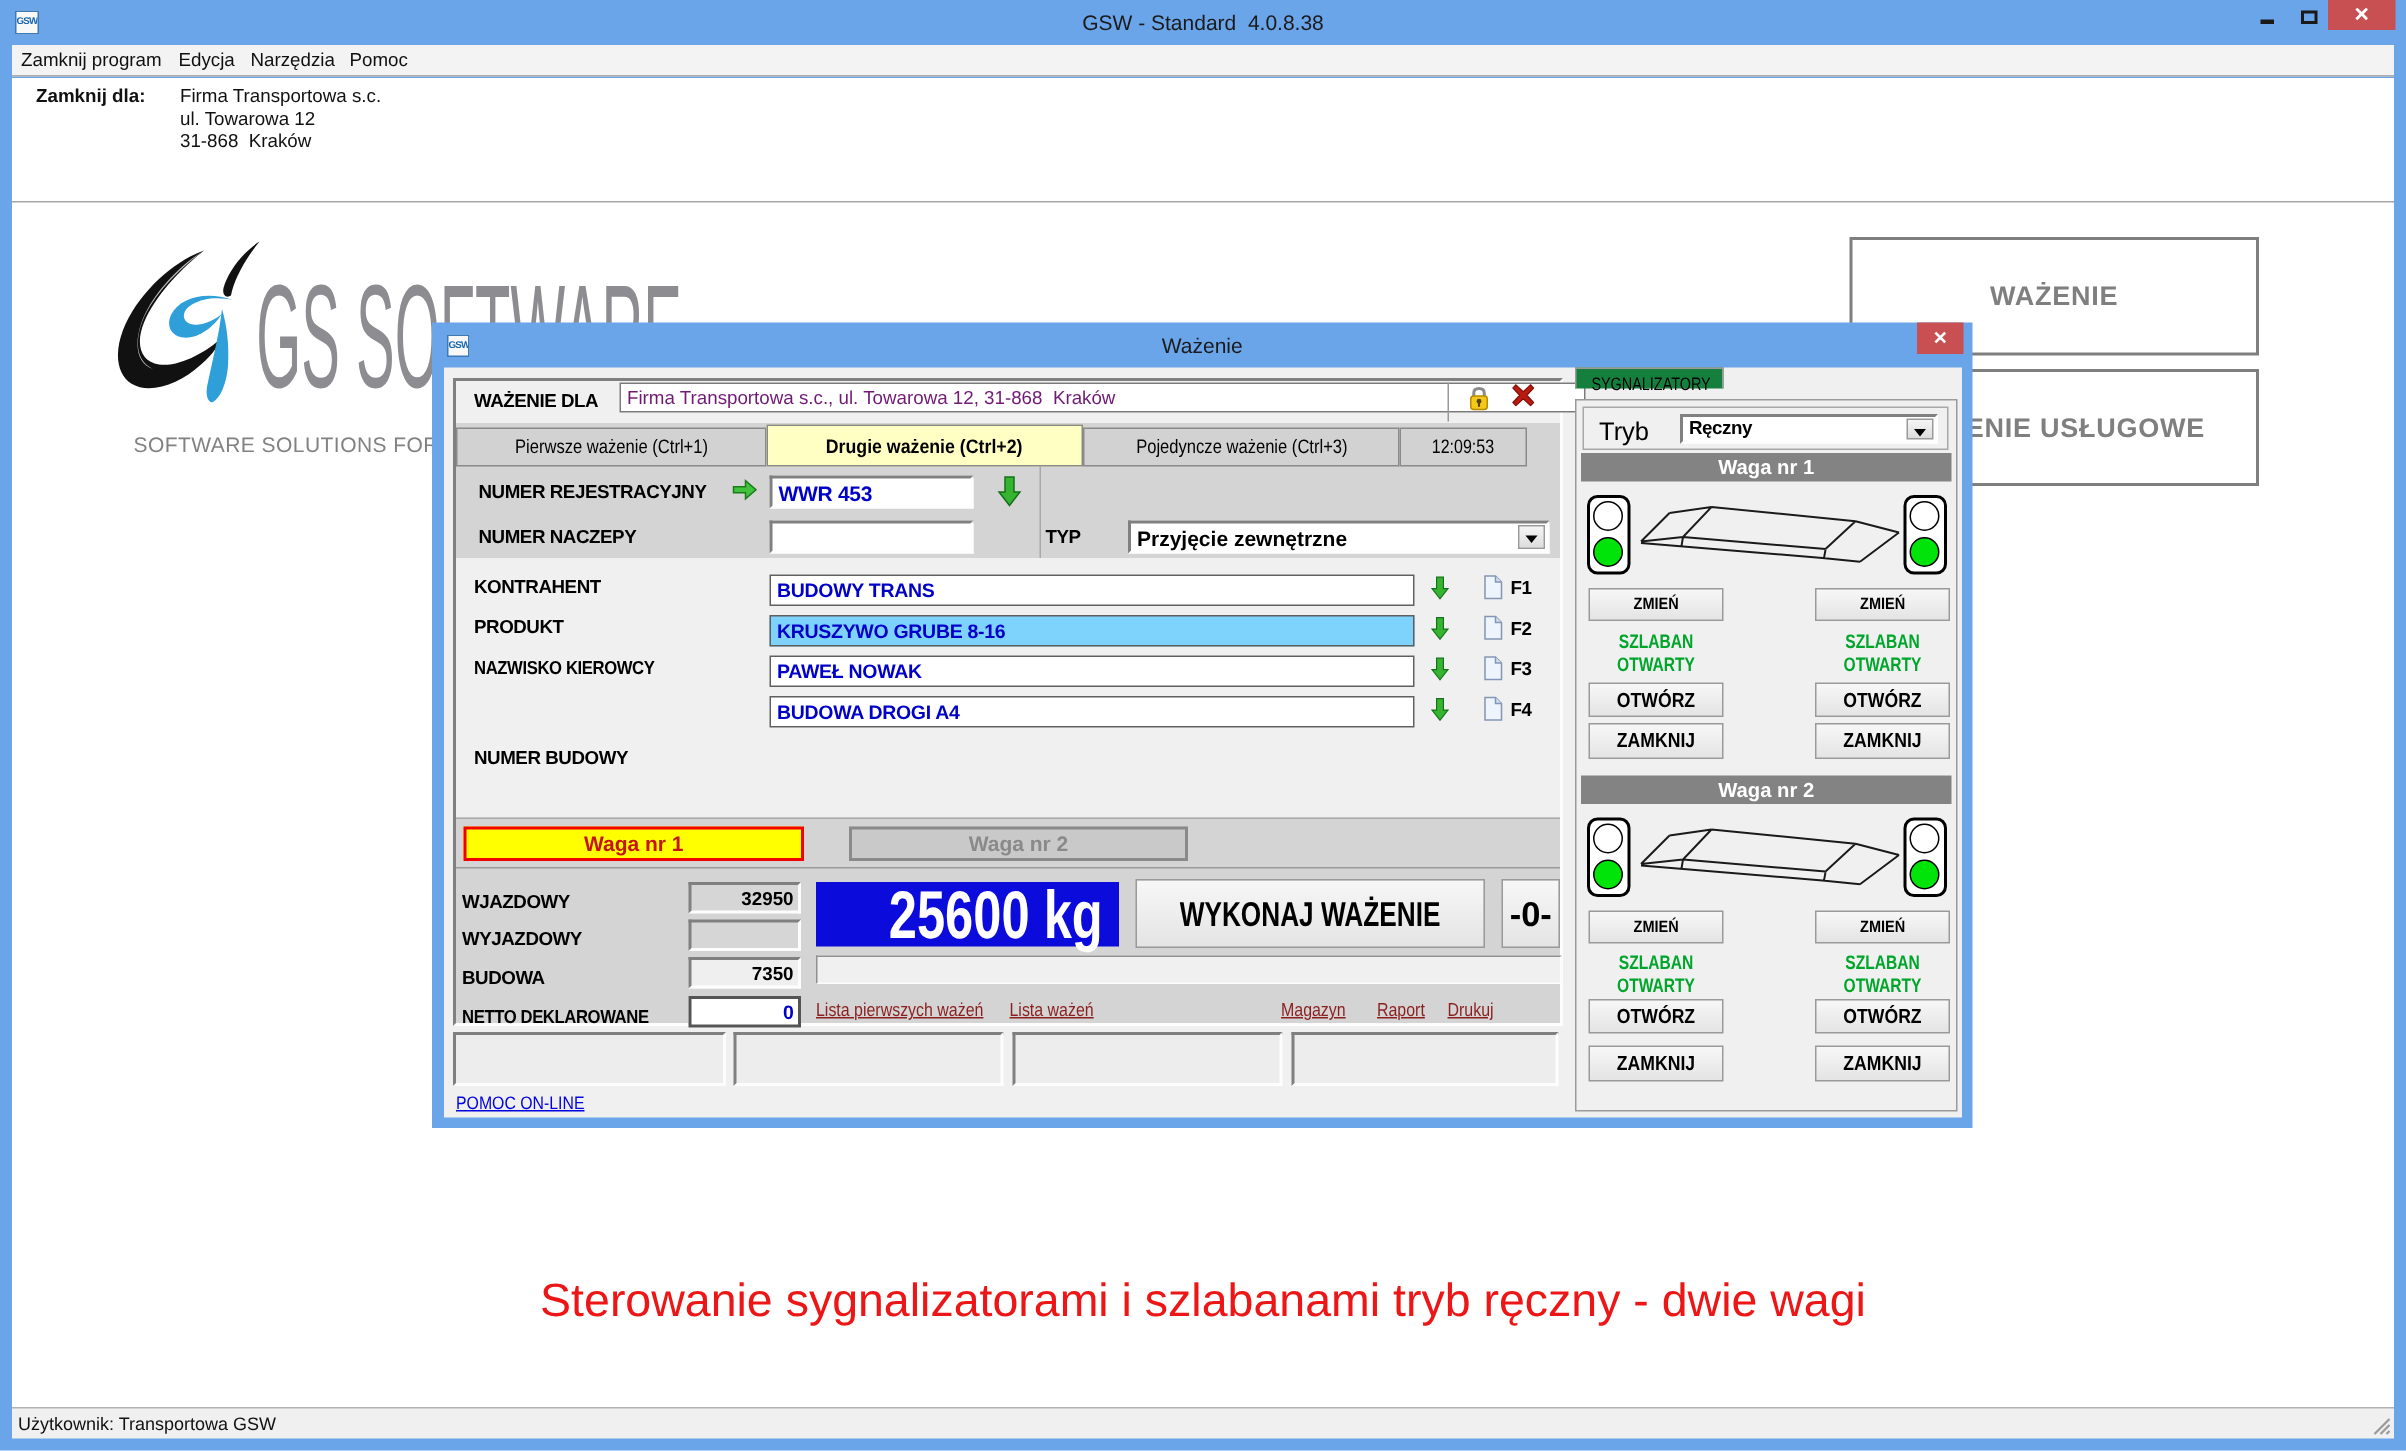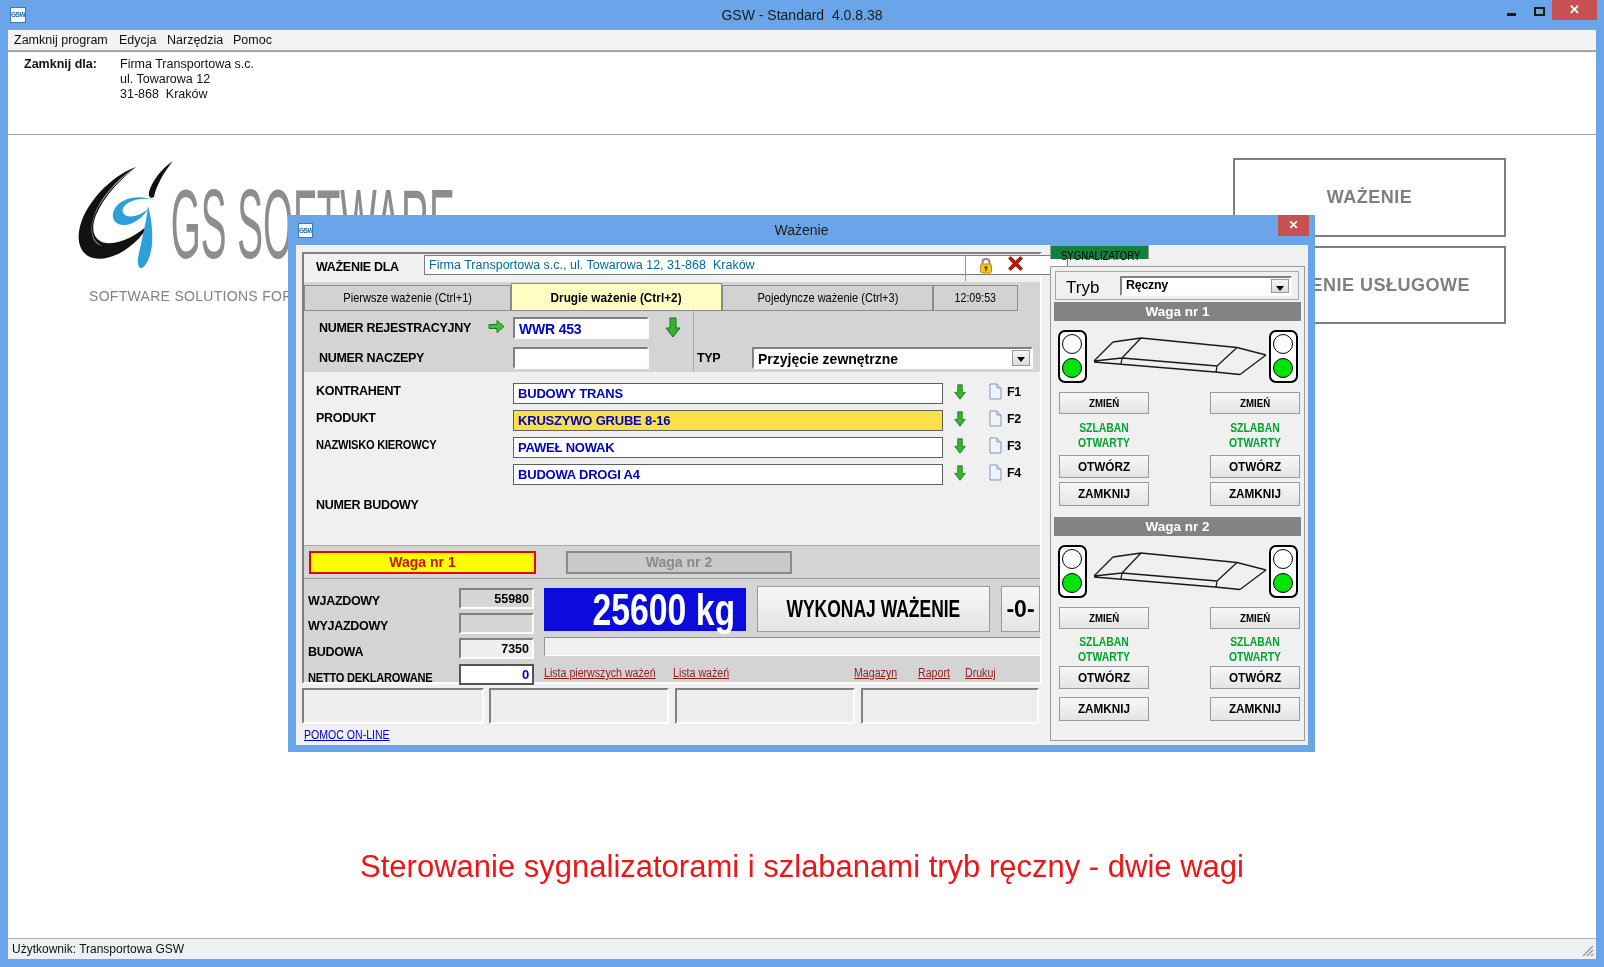--- a/index.html
+++ b/index.html
@@ -98,21 +98,21 @@
   </div>
 
 <div class="abs" id="dialog">
   <div class="abs" id="dlg-title">Ważenie</div>
   <div class="abs appicon" style="left:10px; top:8px; width:15px; height:15px; line-height:13px;">GSW</div>
   <div class="abs" id="dlg-close">✕</div>
   <div class="abs" id="dlg-client">
     <div class="abs" id="mainbox">
 
       <div class="abs blab" style="left:12px; top:6px;">WAŻENIE DLA</div>
-      <input class="abs" style="left: 109px; top: 1px; width: 644px; height: 20px; border: 1px solid rgb(122, 122, 122); background: rgb(255, 255, 255); font-family: inherit; font-size: 12.5px; color: #0369a1; padding-left: 4px; margin-left: 11px;" value="Firma Transportowa s.c., ul. Towarowa 12, 31-868  Kraków" readonly="">
+      <input class="abs" style="left: 109px; top: 1px; width: 644px; height: 20px; border: 1px solid rgb(122, 122, 122); background: rgb(255, 255, 255); font-family: inherit; font-size: 12.5px; color: #701a75; padding-left: 4px;" value="Firma Transportowa s.c., ul. Towarowa 12, 31-868  Kraków" readonly="">
       <div class="abs" style="left:661px; top:1px; width:1px; height:26px; background:#9a9a9a;"></div>
       <svg class="abs" style="left:674px; top:3px;" width="16" height="17" viewBox="0 0 16 17">
         <path d="M4.5 8 V5.2 Q4.5 2 8 2 Q11.5 2 11.5 5.2 V8" fill="none" stroke="#8a8a8a" stroke-width="2"></path>
         <rect x="2.5" y="7" width="11" height="9" rx="2" fill="#F3C818" stroke="#B88A00"></rect>
         <circle cx="8" cy="10.5" r="1.6" fill="#5a4500"></circle>
         <rect x="7.3" y="11" width="1.4" height="3.2" fill="#5a4500"></rect>
       </svg>
       <svg class="abs" style="left:704px; top:2px;" width="15" height="15" viewBox="0 0 15 15">
         <path d="M2.6 0.6 L7.5 5.1 L12.4 0.6 L14.4 2.6 L9.9 7.5 L14.4 12.4 L12.4 14.4 L7.5 9.9 L2.6 14.4 L0.6 12.4 L5.1 7.5 L0.6 2.6 Z" fill="#BB1A0E" stroke="#7d0d06" stroke-width="0.8"></path>
       </svg>
@@ -141,21 +141,21 @@
         <div class="combo-arrow"></div>
       </div>
 
       <div class="abs blab" style="left:12px; top:130px;">KONTRAHENT</div>
       <div class="abs blab" style="left:12px; top:157px;">PRODUKT</div>
       <div class="abs blab sqz" style="left:12px; top:184px;">NAZWISKO KIEROWCY</div>
       <div class="abs blab" style="left:12px; top:211px;margin-top:33px;">NUMER BUDOWY</div>
       <div class="abs" style="left:209px; top:129px; width:430px; height:21px; background:#fff; border:1px solid #5f5f5f;">
           <span class="bluetext" style="position:absolute; left:4px; top:2px; font-size:13px;">BUDOWY TRANS</span>
         </div>
-      <div class="abs" style="left:209px; top:156px; width:430px; height:21px; background:#fde047; border:1px solid #5f5f5f;padding-left:21px;">
+      <div class="abs" style="left:209px; top:156px; width:430px; height:21px; background:#7dd3fc; border:1px solid #5f5f5f;padding-left:21px;">
           <span class="bluetext" style="position:absolute; left:4px; top:2px; font-size:13px;">KRUSZYWO GRUBE 8-16</span>
         </div>
       <div class="abs" style="left:209px; top:183px; width:430px; height:21px; background:#fff; border:1px solid #5f5f5f;">
           <span class="bluetext" style="position:absolute; left:4px; top:2px; font-size:13px;">PAWEŁ NOWAK</span>
         </div>
       <div class="abs" style="left:209px; top:210px; width:430px; height:21px; background:#fff; border:1px solid #5f5f5f;">
           <span class="bluetext" style="position:absolute; left:4px; top:2px; font-size:13px;">BUDOWA DROGI A4</span>
         </div>
 
       <svg class="abs rowarr" style="left:649px; top:130px;" width="14" height="16" viewBox="0 0 16 21">
@@ -193,21 +193,21 @@
 
       <div class="abs grayband" style="left:0; top:291px; width:736px; height:137px; border-top:1px solid #aaa;"></div>
       <div class="abs" style="left:0; top:324px; width:736px; height:1px; background:#9a9a9a;"></div>
       <div class="abs" style="left:5px; top:297px; width:227px; height:23px; background:#FFFF00; border:2px solid #F00000; text-align:center; line-height:19px; font-weight:bold; font-size:14px; color:#C41414;">Waga nr 1</div>
       <div class="abs" style="left:262px; top:297px; width:226px; height:23px; background:#C9C9C9; border:2px solid #8a8a8a; text-align:center; line-height:19px; font-weight:bold; font-size:14px; color:#8a8a8a;">Waga nr 2</div>
       <div class="abs blab" style="left:4px; top:340px;">WJAZDOWY</div>
       <div class="abs blab" style="left:4px; top:365px;">WYJAZDOWY</div>
       <div class="abs blab" style="left:4px; top:391px;">BUDOWA</div>
       <div class="abs blab sqz" style="left:4px; top:417px;">NETTO DEKLAROWANE</div>
       <div class="abs sunken" style="left:155px; top:334px; width:75px; height:21px; background:#D6D6D6;">
-          <span style="position:absolute; right:3px; top:2px; font-size:12.5px; font-weight:bold;">55980</span>
+          <span style="position:absolute; right:3px; top:2px; font-size:12.5px; font-weight:bold;">32950</span>
         </div>
       <div class="abs sunken" style="left:155px; top:359px; width:75px; height:21px; background:#D6D6D6;"></div>
       <div class="abs sunken" style="left:155px; top:384px; width:75px; height:21px; background:#EFEFEF;">
           <span style="position:absolute; right:3px; top:2px; font-size:12.5px; font-weight:bold;">7350</span>
         </div>
       <div class="abs" style="left:155px; top:410px; width:75px; height:21px; background:#fff; border:2px solid #555;">
           <span class="bluetext" style="position:absolute; right:3px; top:1px; font-size:13px;">0</span>
         </div>
       <div class="abs" id="bluedisp" style="left:240px; top:334px; width:202px; height:43px; background:#0B0BDC; color:#fff; display:flex; align-items:center; justify-content:flex-end; padding-right:11px;">
           <span style="display:inline-block; font-size:45px; font-weight:bold; transform:scaleX(0.75); transform-origin:100% 50%; white-space:nowrap;">25600 kg</span>

